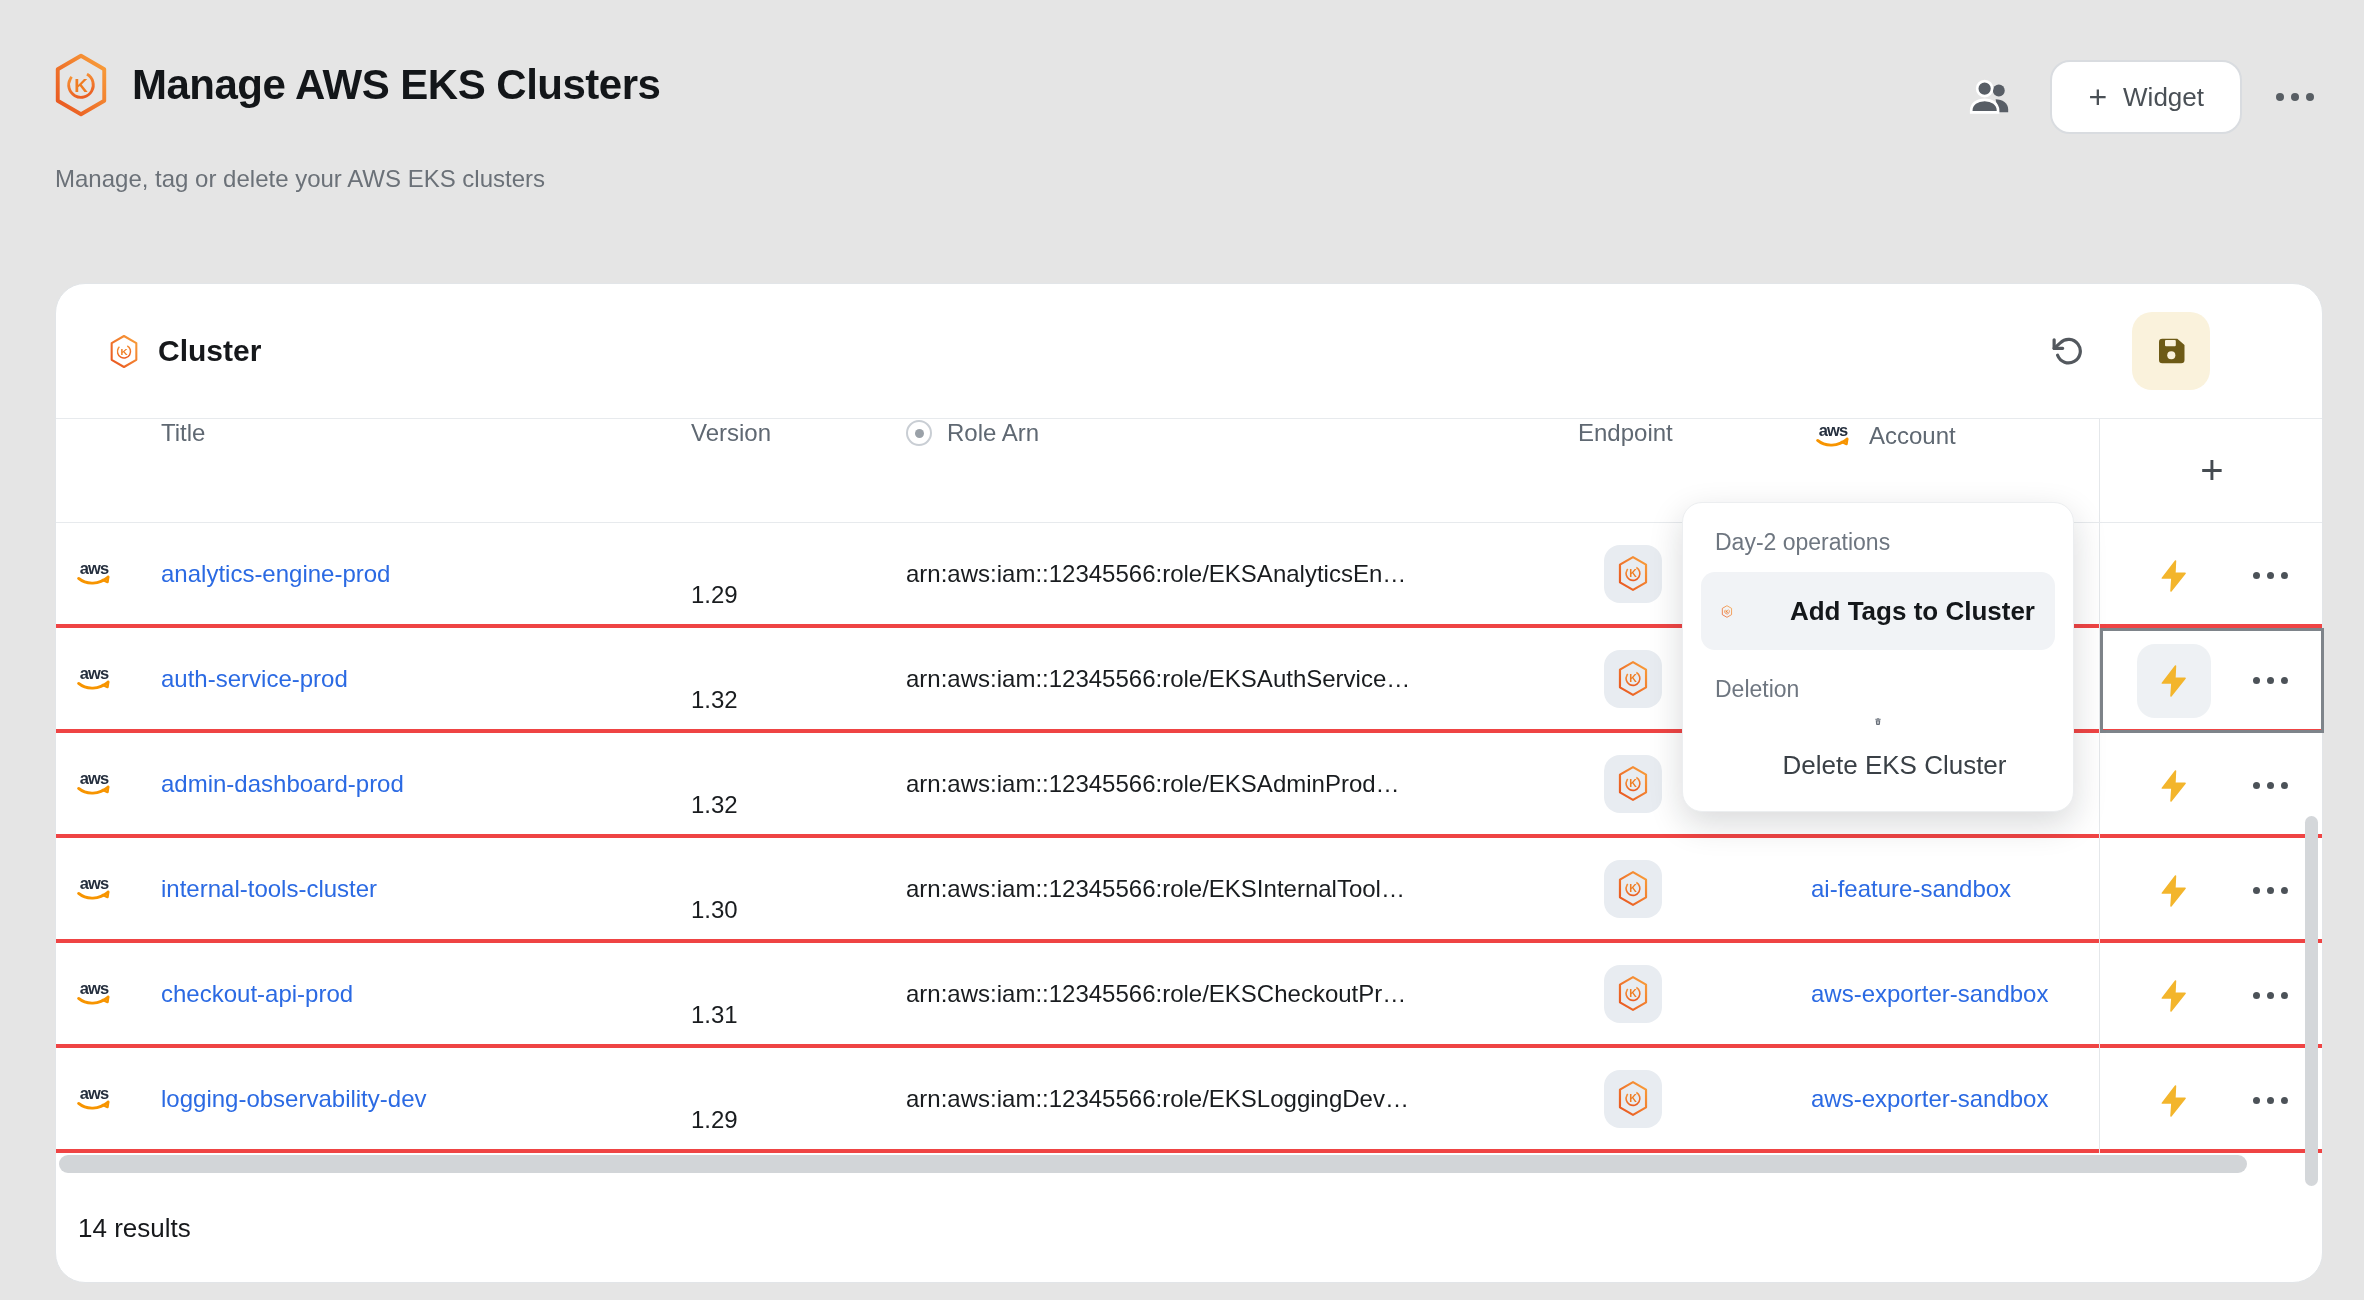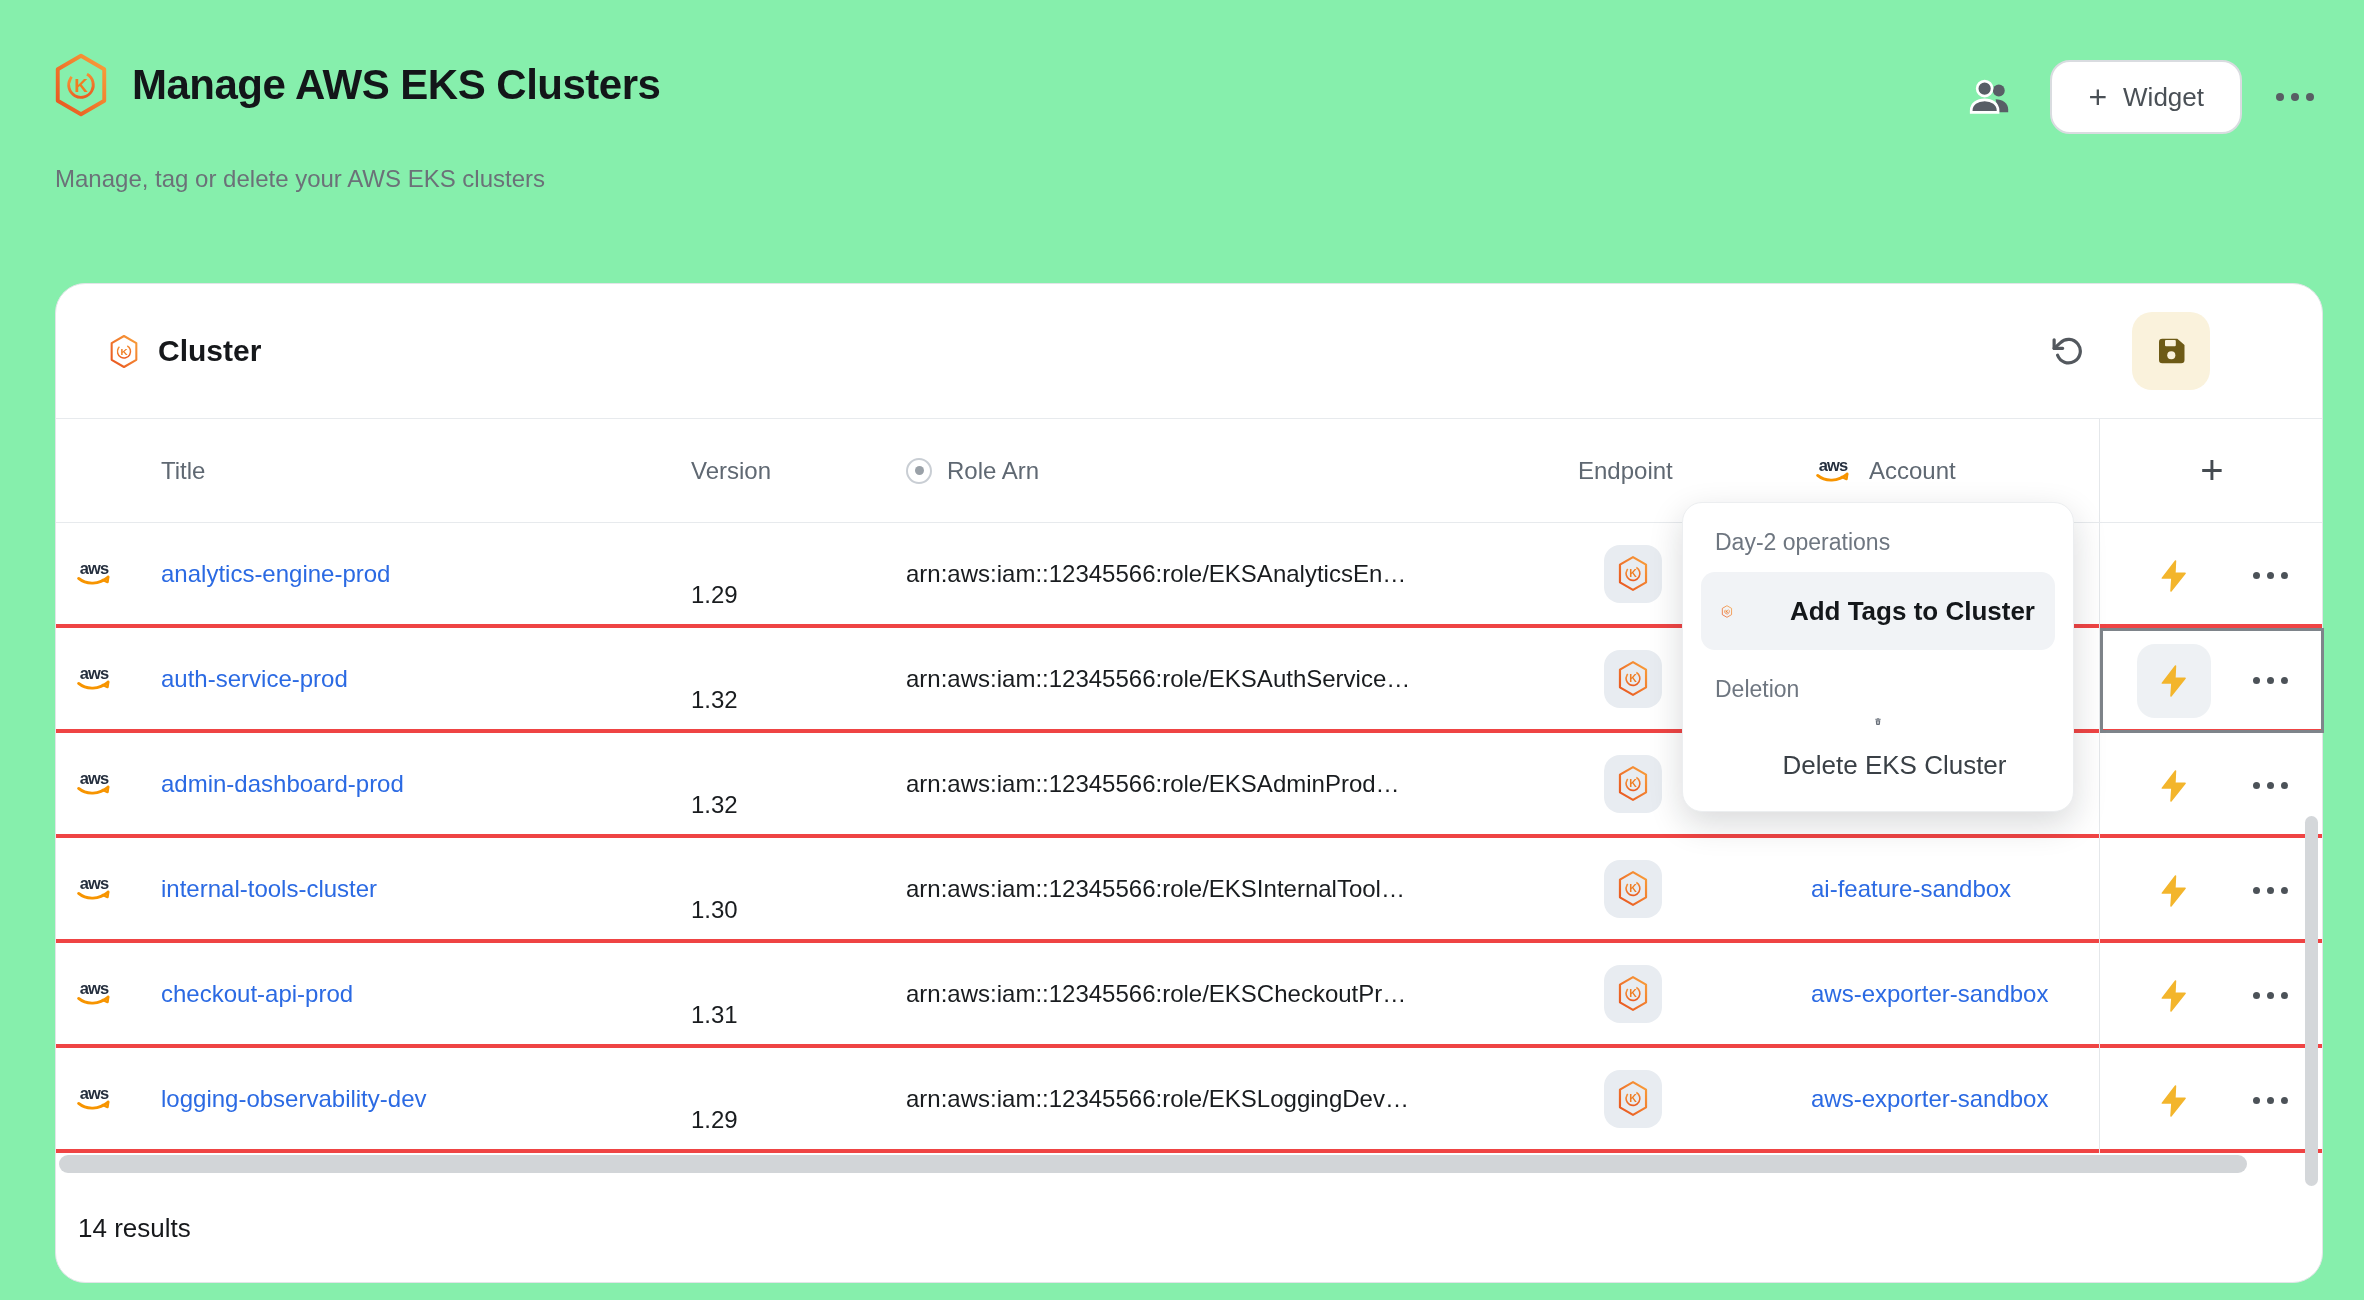--- a/index.html
+++ b/index.html
@@ -1,18 +1,18 @@
 <!DOCTYPE html>
 <html><head>
 <meta charset="utf-8">
 <style>
   * { margin:0; padding:0; box-sizing:border-box; }
   html,body { background:#fff; }
   body { font-family:"Liberation Sans", sans-serif; color:#17191c; }
-  .page { position:relative; width:2364px; height:1300px; background:#86efac; overflow:hidden; }
+  .page { position:relative; width:2364px; height:1300px; background:#e5e5e5; overflow:hidden; }
 
   
   .app-header { position:absolute; left:50px; top:52px; display:flex; align-items:center; gap:20px; }
   .eks-lg { width:62px; height:66px; }
   .app-title { font-size:42px; font-weight:700; letter-spacing:-0.5px; color:#131619; }
   .app-subtitle { position:absolute; left:55px; top:165px; font-size:24px; color:#6b7178; }
 
   .top-actions { position:absolute; right:50px; top:60px; display:flex; align-items:center; gap:34px; }
   .people-btn { width:52px; height:52px; display:flex; align-items:center; justify-content:center; cursor:pointer; }
   .people-btn svg { width:46px; height:46px; }
@@ -41,21 +41,21 @@
   .c { flex:0 0 auto; display:flex; align-items:center; }
   .c-icon { width:105px; padding-left:16px; }
   .c-title { width:530px; }
   .c-version { width:215px; }
   .c-arn { width:672px; }
   .c-endpoint { width:233px; }
   .c-account { width:288px; overflow:hidden; white-space:nowrap; }
   .c-actions { width:225px; border-left:1px solid #e4e7ea; justify-content:center; gap:42px; height:100%; }
 
   .col-head { position:absolute; left:0; top:135px; width:100%; height:104px; border-bottom:1px solid #e7eaed;
-    display:flex; align-items:center; font-size:24px; color:#5f6872; }
+    display:flex; align-items:flex-start; font-size:24px; color:#5f6872; }
   .col-head .c { align-items:center; }
   .radio-ic { width:26px; height:26px; border-radius:50%; border:2px solid #c9ced4; display:inline-flex; align-items:center; justify-content:center; margin-right:15px; }
   .radio-ic::after { content:""; width:9px; height:9px; border-radius:50%; background:#9aa1a8; }
   .aws-logo { width:44px; height:33px; }
   .col-head .aws-logo { margin-right:14px; }
   .add-col { font-size:40px; font-weight:400; color:#454b51; }
 
   .rows { position:absolute; left:0; top:239px; width:100%; }
   .row { display:flex; height:105px; border-bottom:4px solid #ef4444; background:#fff; }
   .row .c { height:auto; }

